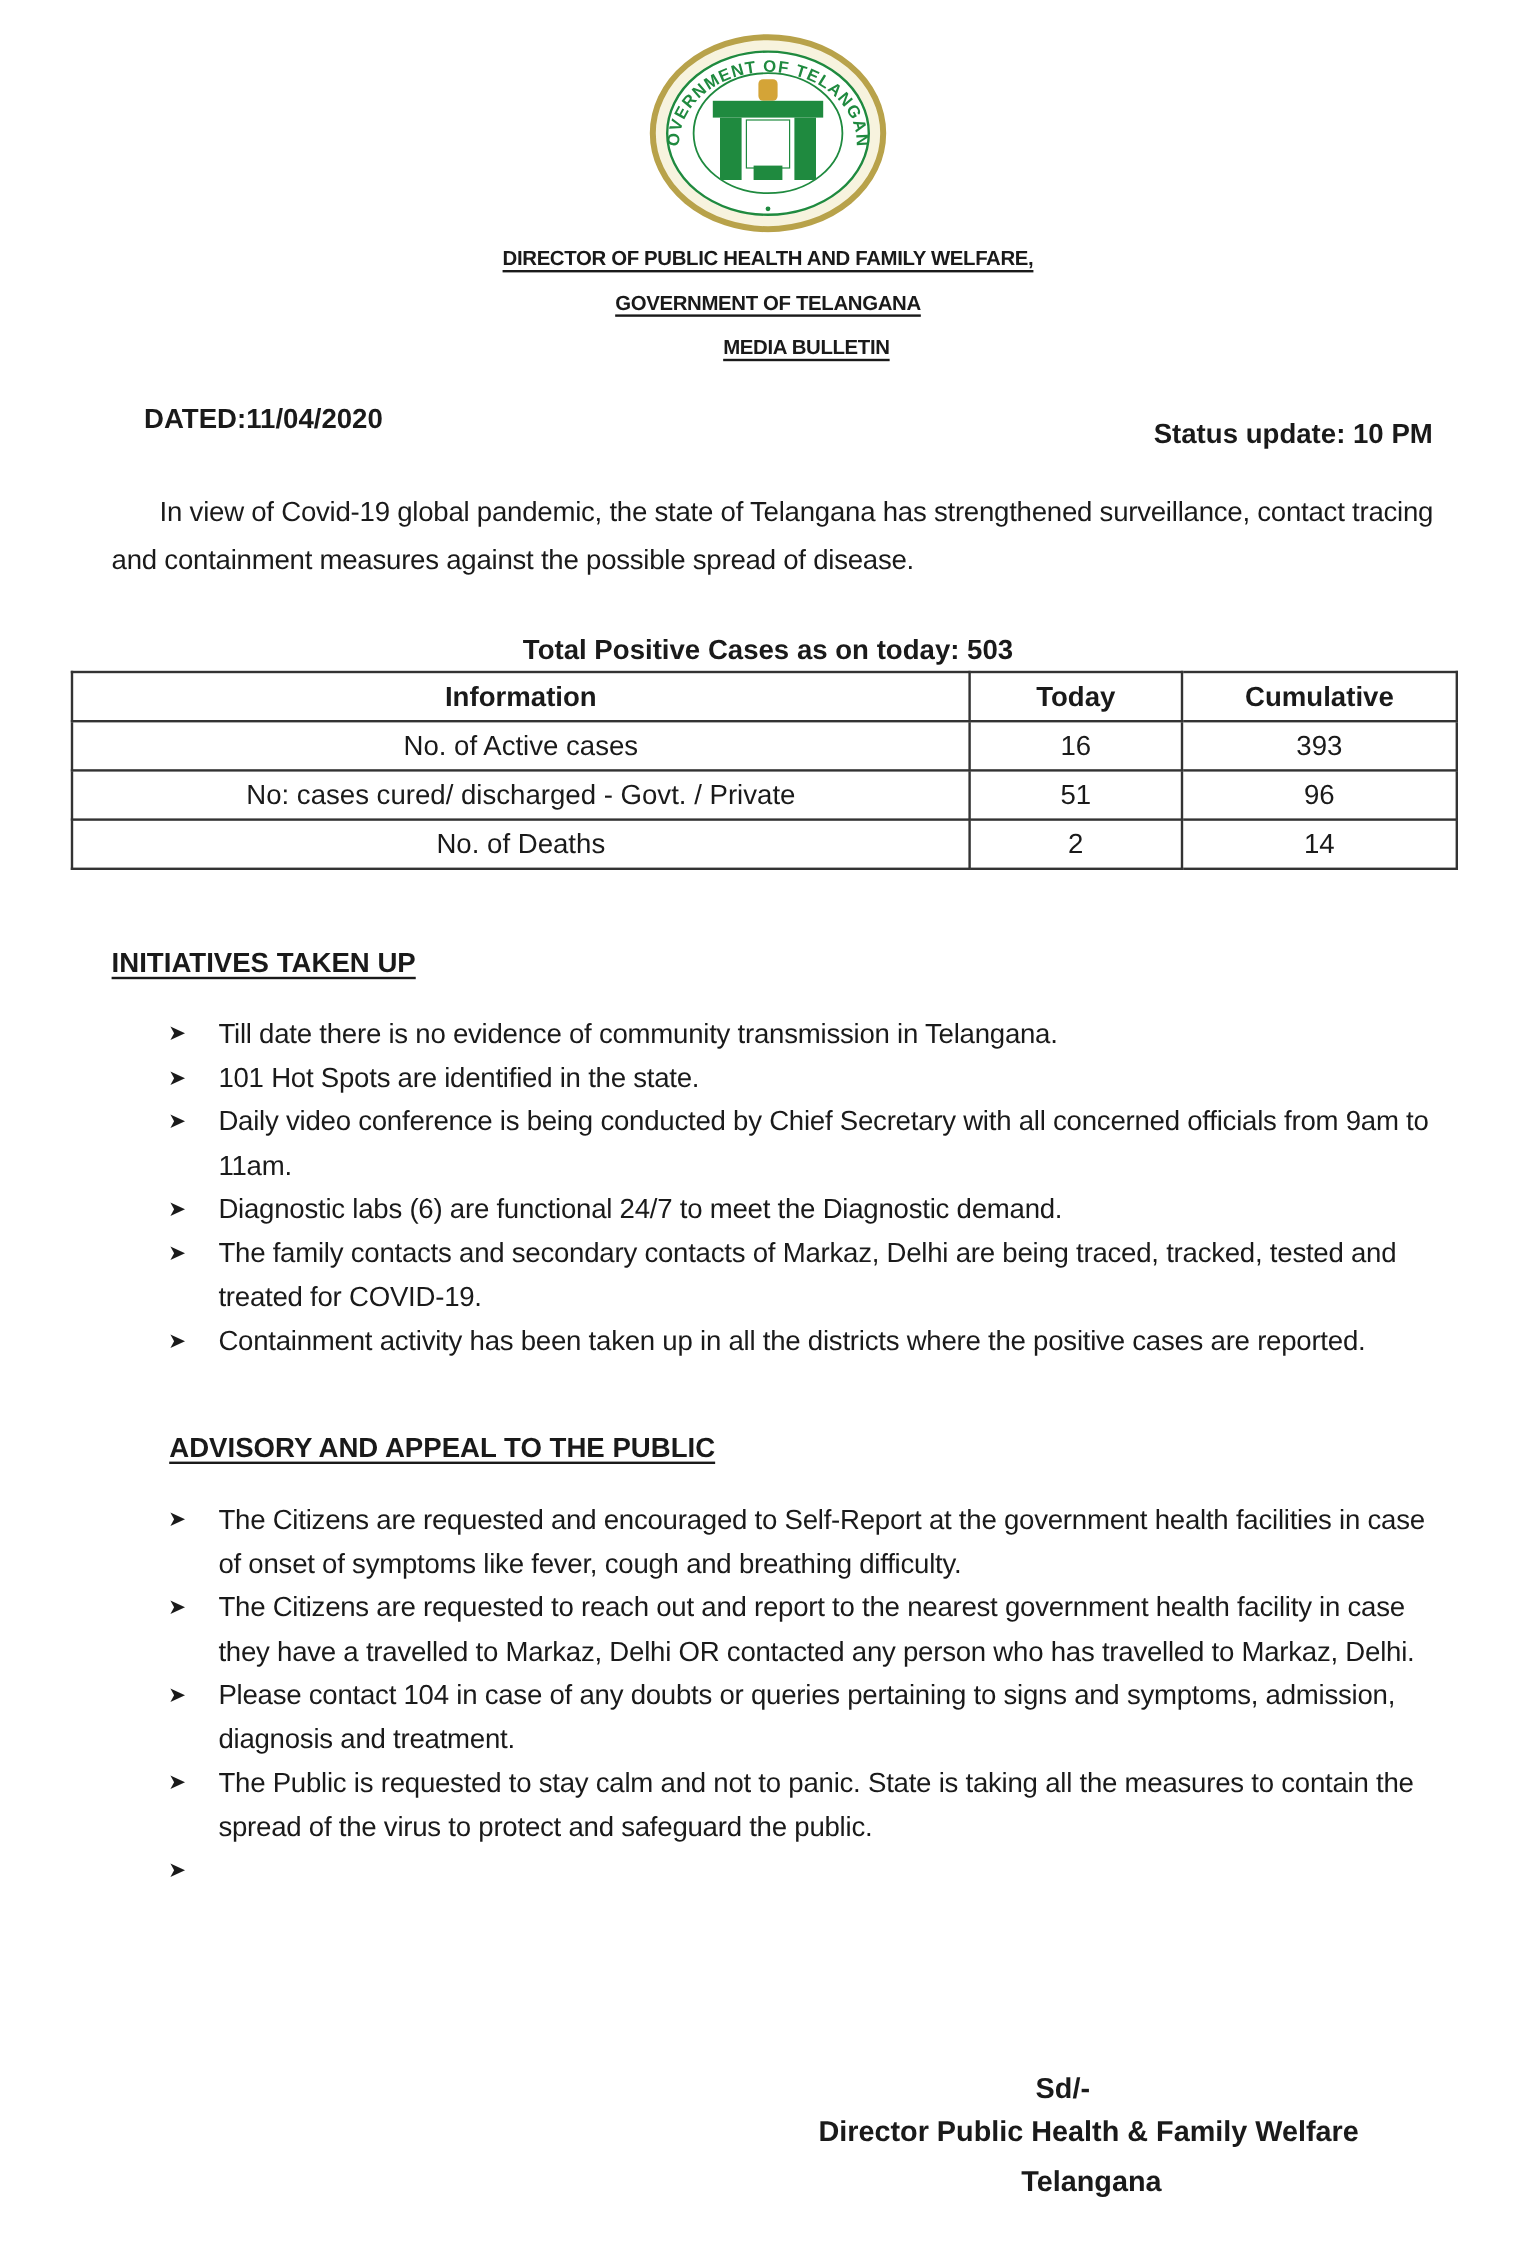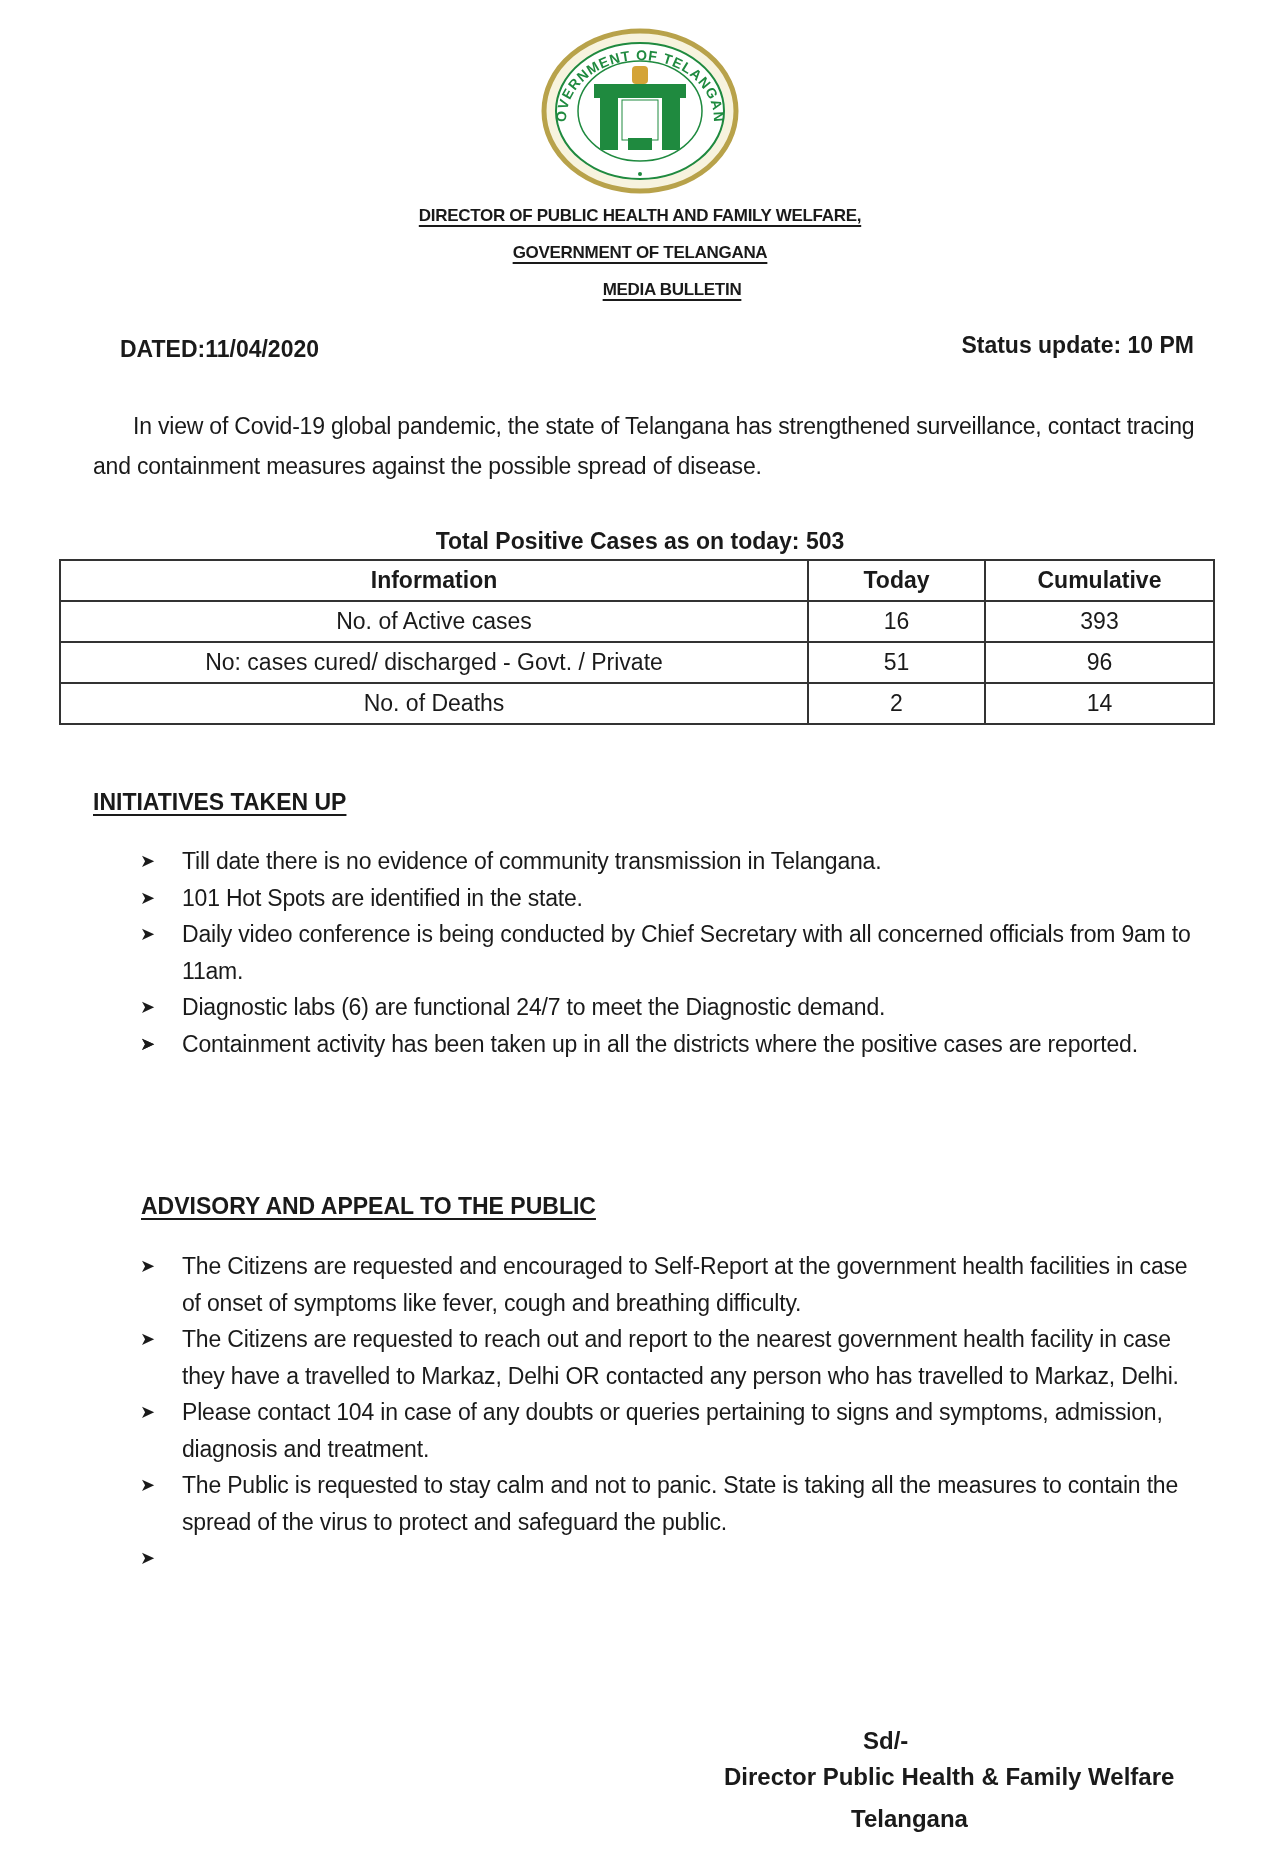--- a/index.html
+++ b/index.html
@@ -8,39 +8,39 @@
     font-family: "Liberation Sans", "DejaVu Sans", sans-serif; color:#1a1a1a;
   }
   .abs { position:absolute; }
   .logo { left:540px; top:28px; width:200px; height:166px; }
   .title { left:0; width:1280px; text-align:center; font-weight:bold; font-size:17px; letter-spacing:-0.3px; }
   .title span { text-decoration:underline; text-decoration-thickness:2px; text-underline-offset:4px; }
   .t1 { top:206px; }
   .t2 { top:243px; }
   .t3 { top:280px;margin-left:32px; }
   .dated { left:120px; top:336px; font-weight:bold; font-size:23px; }
-  .status { right:86px; top:332px; font-weight:bold; font-size:23px; }
+  .status { right:86px; top:348px; font-weight:bold; font-size:23px; }
   .intro { left:93px; top:406px; width:1140px; font-size:23px; line-height:40px; letter-spacing:-0.2px; }
   .intro .indent { display:inline-block; width:40px; }
   .caption { left:0; width:1280px; top:528px; text-align:center; font-weight:bold; font-size:23px; }
   table.stats { position:absolute; left:59px; top:559px; width:1156px; border-collapse:collapse; font-size:23px; }
   table.stats td, table.stats th { border:2px solid #333; height:39px; text-align:center; padding:0; }
   table.stats th { font-weight:bold; }
   .c1 { width:752px; } .c2 { width:176px; } .c3 { width:228px; }
   .heading { left:93px; font-weight:bold; font-size:23px; text-decoration:underline; text-decoration-thickness:2px; text-underline-offset:4px; }
   .h1 { top:789px; }
   .h2 { top:1193px;margin-left:48px; }
   ul.bullets { position:absolute; left:140px; width:1060px; margin:0; padding:0; list-style:none; font-size:23px; line-height:36.5px; letter-spacing:-0.2px; }
   ul.bullets li { position:relative; padding-left:42px; }
   ul.bullets li .arrow { position:absolute; left:0; top:0; font-size:18px; }
   .b1 { top:843px; }
   .b2 { top:1248px; }
   .sig { right:0; width:1280px; text-align:center; font-weight:bold; font-size:24px; }
   .s1 { left:863px; width:100px; top:1727px; text-align:left; }
-  .s2 { left:682px; width:520px; top:1763px; text-align:left;margin-left:42px; }
+  .s2 { left:682px; width:520px; top:1763px; text-align:left; }
   .s3 { left:851px; width:200px; top:1805px; text-align:left; }
 </style>
 </head>
 <body>
 
 <div class="abs logo">
   <svg width="200" height="166" viewBox="0 0 200 166">
     <ellipse cx="100" cy="83" rx="96" ry="80" fill="#f7f3de" stroke="#b8a24a" stroke-width="5"></ellipse>
     <ellipse cx="100" cy="83" rx="84" ry="68" fill="#ffffff" stroke="#1f8a3f" stroke-width="2"></ellipse>
     <ellipse cx="100" cy="83" rx="62" ry="50" fill="#ffffff" stroke="#1f8a3f" stroke-width="1.5"></ellipse>
@@ -94,21 +94,21 @@
   </tr>
 </tbody>
   </table>
 
 <div class="abs heading h1">INITIATIVES TAKEN UP</div>
 <ul class="bullets b1">
   <li><span class="arrow">➤</span><span>Till date there is no evidence of community transmission in Telangana.</span></li>
   <li><span class="arrow">➤</span><span>101 Hot Spots are identified in the state.</span></li>
   <li><span class="arrow">➤</span><span>Daily video conference is being conducted by Chief Secretary with all concerned officials from 9am to 11am.</span></li>
   <li><span class="arrow">➤</span><span>Diagnostic labs (6) are functional 24/7 to meet the Diagnostic demand.</span></li>
-  <li><span class="arrow">➤</span></li>
+  <li><span class="arrow">➤</span><span>The family contacts and secondary contacts of Markaz, Delhi are being traced, tracked, tested and treated for COVID-19.</span></li>
   <li><span class="arrow">➤</span><span>Containment activity has been taken up in all the districts where the positive cases are reported.</span></li>
 </ul>
 
 <div class="abs heading h2">ADVISORY AND APPEAL TO THE PUBLIC</div>
 <ul class="bullets b2">
   <li><span class="arrow">➤</span><span>The Citizens are requested and encouraged to Self-Report at the government health facilities in case of onset of symptoms like fever, cough and breathing difficulty.</span></li>
   <li><span class="arrow">➤</span><span>The Citizens are requested to reach out and report to the nearest government health facility in case they have a travelled to Markaz, Delhi OR contacted any person who has travelled to Markaz, Delhi.</span></li>
   <li><span class="arrow">➤</span><span>Please contact 104 in case of any doubts or queries pertaining to signs and symptoms, admission, diagnosis and treatment.</span></li>
   <li><span class="arrow">➤</span><span>The Public is requested to stay calm and not to panic. State is taking all the measures to contain the spread of the virus to protect and safeguard the public.</span></li>
   <li><span class="arrow">➤</span></li>

